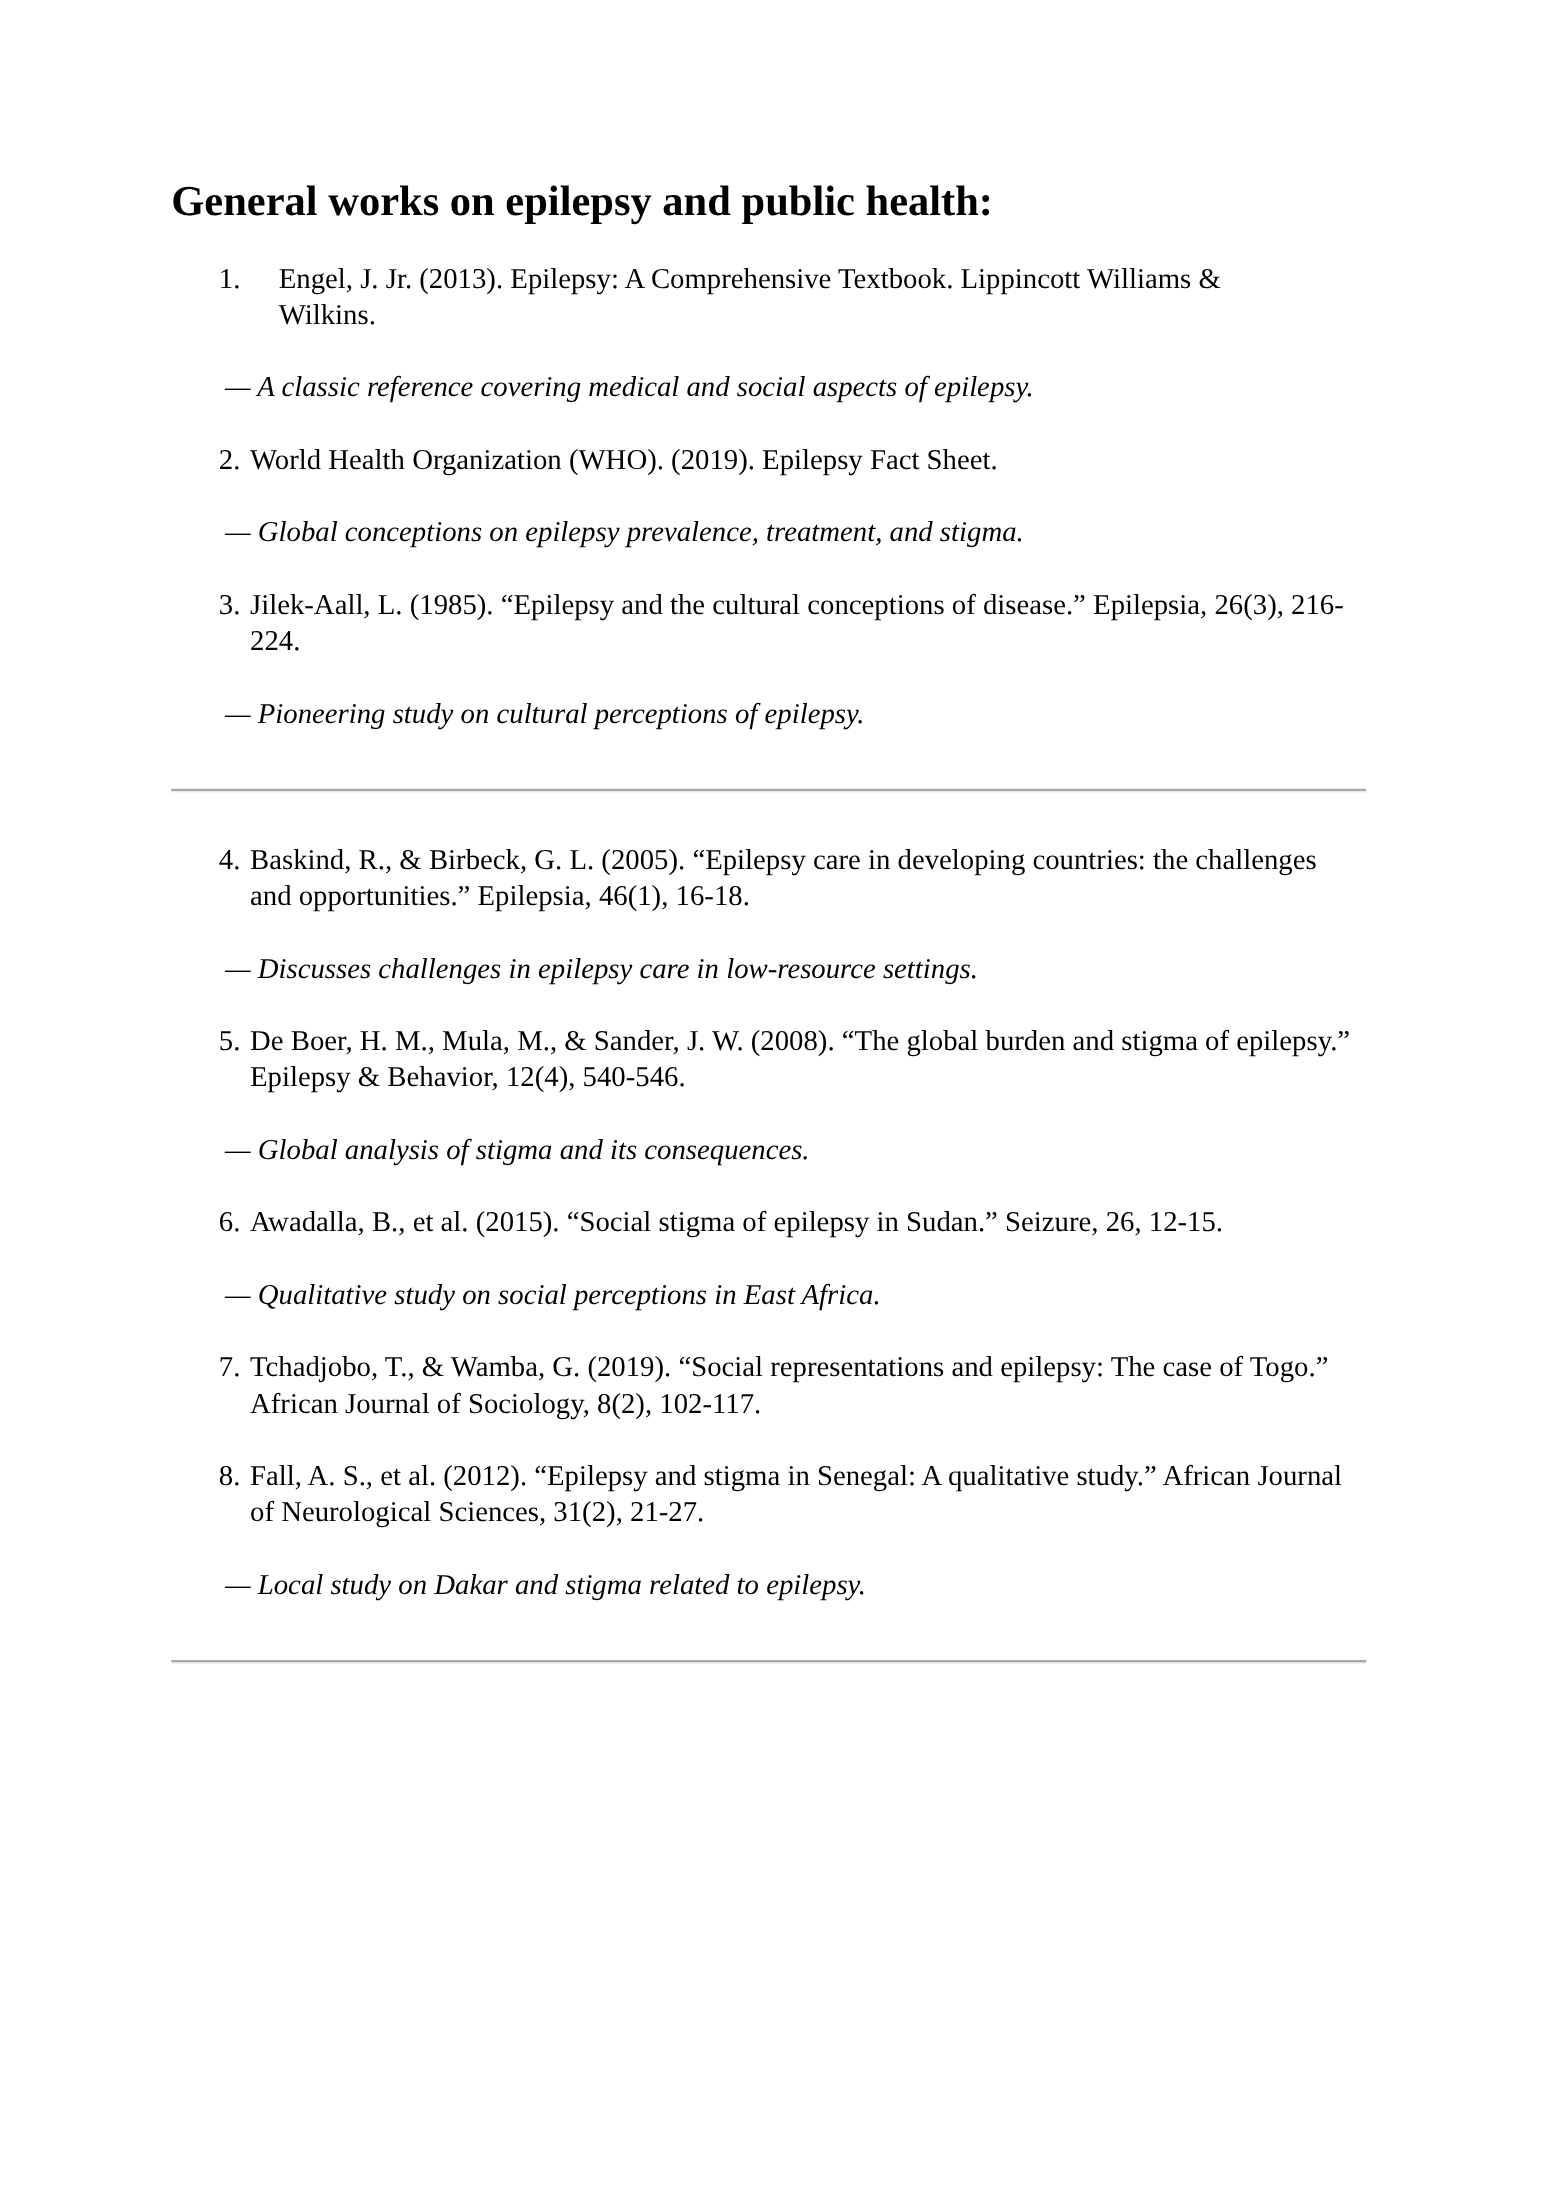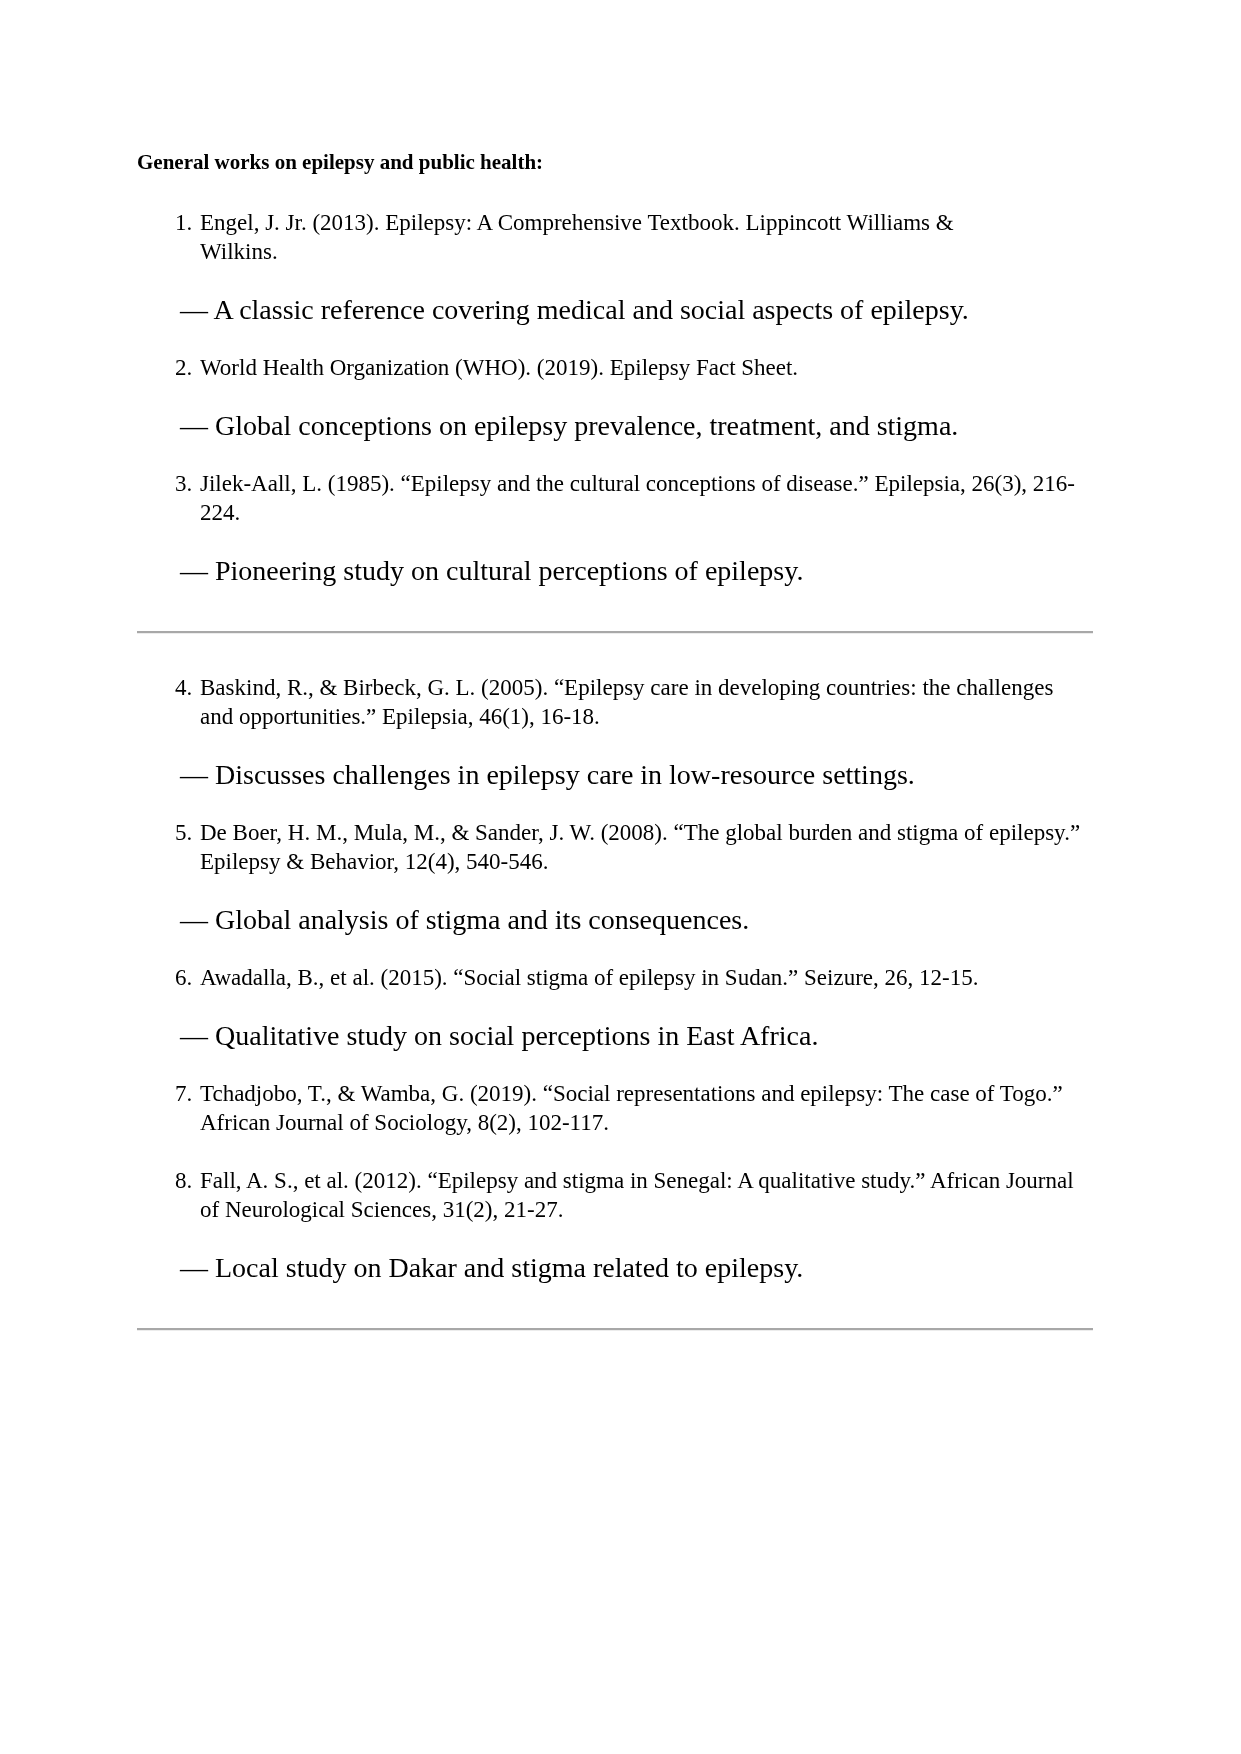--- a/index.html
+++ b/index.html
@@ -15,21 +15,21 @@
     color: #000000;
     overflow: hidden;
   }
   .content {
     position: absolute;
     left: 137px;
     top: 146px;
     width: 956px;
   }
   .section-heading {
-    font-size: 21px;
+    font-size: 34px;
     font-weight: bold;
     line-height: 32px;
     margin: 0 0 30px 0;
     max-width: 940px;
   }
   .ref-list {
     margin: 0;
     padding: 0;
     list-style: none;
   }
@@ -44,26 +44,28 @@
     position: absolute;
     left: 38px;
     top: 0;
   }
   .ref-text {
     margin: 0;
     max-width: 890px;
   }
   .ref-item.narrow .ref-text {
     max-width: 800px;
+    margin-left: 23px;
   }
   .ref-note {
     margin: 0 0 29px 43px;
-    font-size: 28px;
+    font-size: 23px;
     line-height: 29px;
     max-width: 890px;
+    font-style: italic;
   }
   .divider {
     border: 0;
     border-top: 2px solid #a8a8a8;
     border-bottom: 1px solid #ececec;
     height: 0;
     margin: 46px 0 39px 0;
     width: 100%;
   }
   section { margin: 0; }

